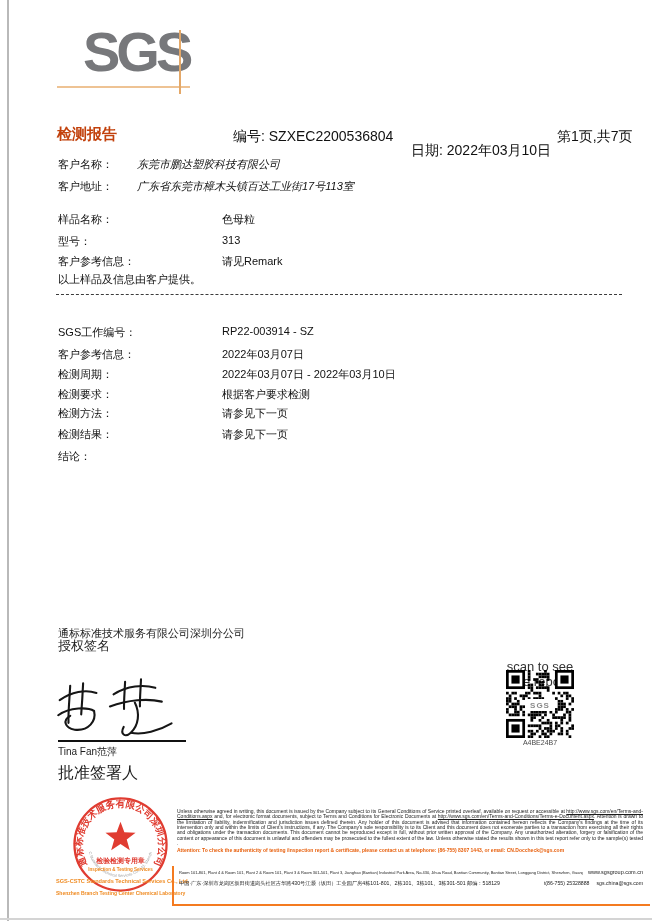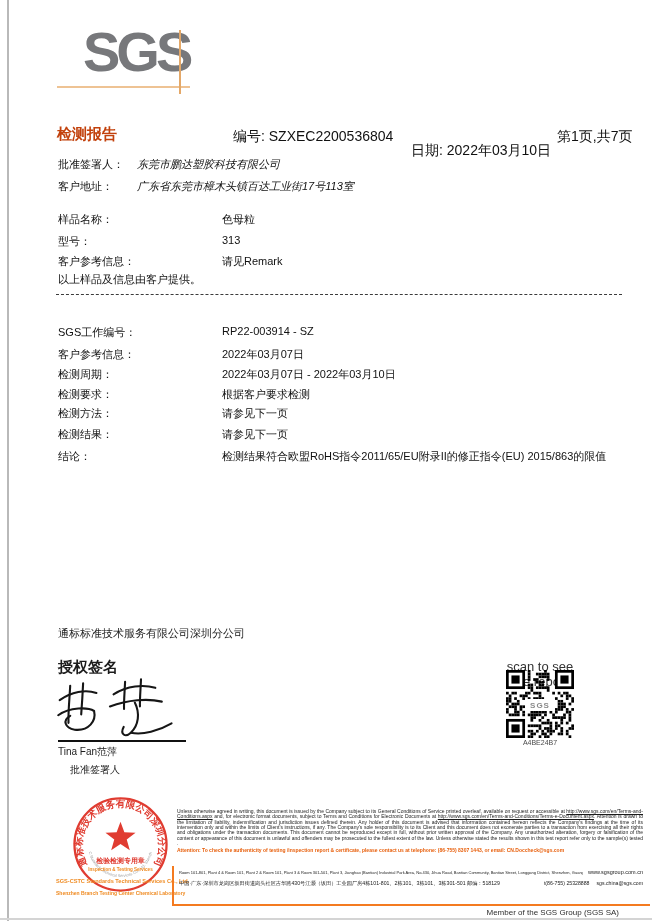--- a/index.html
+++ b/index.html
@@ -21,25 +21,25 @@
   .meta-page{left:557px;top:128px;}
   
   .row{position:absolute;left:58px;font-size:11px;color:#111;white-space:nowrap;}
   .row .val1{position:absolute;left:79px;font-style:italic;}
   .row .val2{position:absolute;left:164px;}
   .note{left:58px;top:272px;font-size:11px;color:#111;}
   .dashed{left:56px;top:294px;width:566px;border-top:1.5px dashed #3c3c3c;height:0;}
   .concl{left:222px;top:449px;width:398px;font-size:11px;line-height:15.7px;color:#111;}
   
   .co-name{left:58px;top:626px;font-size:11px;}
-  .auth{left:58px;top:658px;font-size:15px;font-weight:bold;}
+  .auth{left:58px;top:637px;font-size:13px;}
   .sig{left:50px;top:676px;transform:rotate(-2deg);}
   .sig-line{left:58px;top:740px;width:128px;height:1.5px;background:#111;}
   .signer{left:58px;top:745px;font-size:10px;}
-  .signer-role{left:58px;top:763px;font-size:10px;margin-left:12px;}
+  .signer-role{left:58px;top:763px;font-size:16px;}
   
   .qr-caption{left:498px;top:659px;width:84px;text-align:center;font-size:13px;color:#333;}
   .qr-box{left:506px;top:670px;width:68px;height:68px;}
   .qr-center{left:525px;top:699px;width:30px;height:12px;background:#fff;display:flex;align-items:center;justify-content:center;
              font-size:8px;font-weight:bold;color:#8a8a8a;letter-spacing:1px;}
   .qr-serial{left:498px;top:739px;width:84px;text-align:center;font-size:7px;color:#4a4a4a;}
   
   .stamp{left:71px;top:795px;}
   .co-en1{left:56px;top:878px;font-size:5.6px;font-weight:bold;color:#ef8b22;white-space:nowrap;}
   .co-en2{left:56px;top:890px;font-size:5px;font-weight:bold;color:#ef8b22;white-space:nowrap;}
@@ -69,21 +69,21 @@
   <div class="abs logo-text">SGS</div>
   <div class="abs logo-hline"></div>
   <div class="abs logo-vline"></div>
 
   <div class="abs doc-title">检测报告</div>
   <div class="abs meta meta-no">编号: SZXEC2200536804</div>
   <div class="abs meta meta-date">日期: 2022年03月10日</div>
   <div class="abs meta meta-page">第1页,共7页</div>
 
   <div class="row" style="top:157px">
-    <span>批准签署人：</span>
+    <span>客户名称：</span>
     <span class="val1">东莞市鹏达塑胶科技有限公司</span>
   </div>
   <div class="row" style="top:179px">
     <span>客户地址：</span>
     <span class="val1">广东省东莞市樟木头镇百达工业街17号113室</span>
   </div>
   <div class="row" style="top:212px">
     <span>样品名称：</span>
     <span class="val2">色母粒</span>
   </div>
@@ -121,21 +121,20 @@
   </div>
   <div class="row" style="top:427px">
     <span>检测结果：</span>
     <span class="val2">请参见下一页</span>
   </div>
 
   <div class="row" style="top:449px">
     <span>结论：</span>
   </div>
   <div class="abs concl">
-    <div>检测结果符合欧盟RoHS指令2011/65/EU附录II的修正指令(EU) 2015/863的限值</div>
   </div>
 
   <div class="abs co-name">通标标准技术服务有限公司深圳分公司</div>
   <div class="abs auth">授权签名</div>
 
   <svg class="abs sig" width="145" height="64" viewBox="0 0 145 64">
     <g fill="none" stroke="#161616" stroke-width="2.1" stroke-linecap="round">
       <path d="M10,22 C22,14 36,12 47,16"></path>
       <path d="M21,8 C20,20 18,34 18,45"></path>
       <path d="M34,6 C33,18 32,28 31,37"></path>
@@ -399,15 +398,14 @@
     <span class="en">Room 101-801, Plant 4 &amp; Room 101, Plant 2 &amp; Room 101, Plant 3 &amp; Room 301-501, Plant 3, Jianghao (Bantian) Industrial Park Area, No.430, Jihua Road, Bantian Community, Bantian Street, Longgang District, Shenzhen, Guangdong, China 518129</span>
     <span class="web">www.sgsgroup.com.cn</span>
   </div>
   <div class="abs addr2">
     <span class="cn">中国·广东·深圳市龙岗区坂田街道岗头社区吉华路430号江灏（坂田）工业园厂房4栋101-801、2栋101、3栋101、3栋301-501  邮编：518129</span>
     <span class="ph">t(86-755) 25328888</span>
     <span class="em">sgs.china@sgs.com</span>
   </div>
   <div class="abs o-vline"></div>
   <div class="abs o-hline"></div>
-  <div class="abs member">Member of the SGS Group (SGS SA)</div>
 
 </div>
 
 </body></html>

